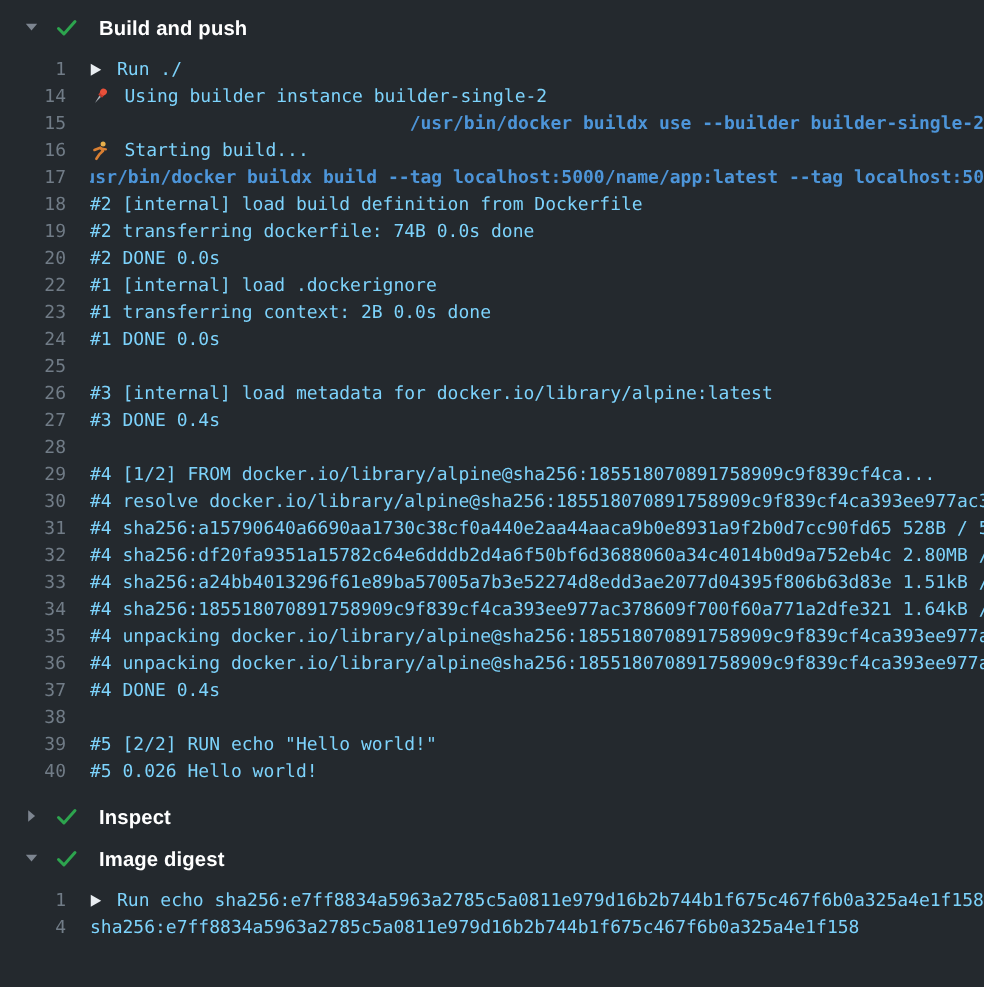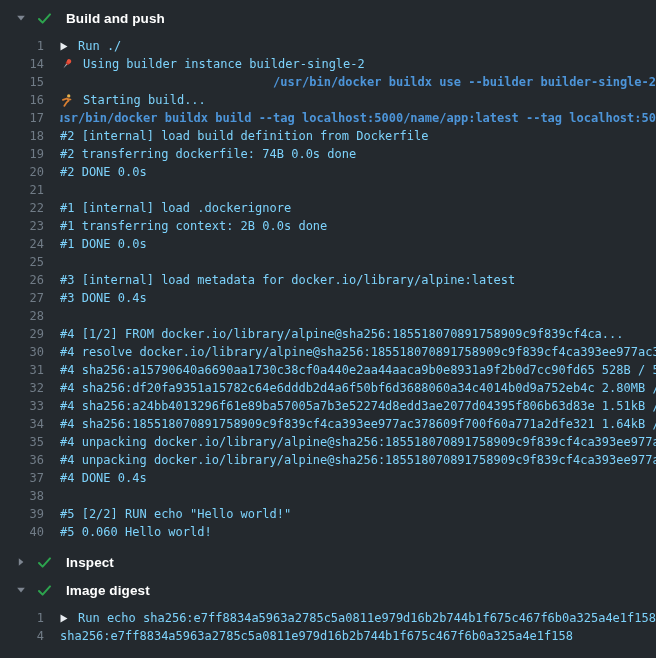--- a/index.html
+++ b/index.html
@@ -104,40 +104,39 @@
         <div class="log-line"><span class="line-num">15</span><span class="line-text cmd"><span class="txt">/usr/bin/docker buildx use --builder builder-single-2</span></span></div>
         <div class="log-line"><span class="line-num">16</span><span class="line-text plain"><span class="inline-icon runner"><svg width="13" height="13" viewBox="0 0 14 14">
                 <circle cx="9.4" cy="2.1" r="1.8" fill="#e8b04b"></circle>
                 <path d="M3.2 6.4 L7.4 4.8 L9.4 7.0 L6.9 9.4 L4.6 12.8" stroke="#d97f32" stroke-width="1.9" fill="none" stroke-linecap="round" stroke-linejoin="round"></path>
                 <path d="M7.6 5.2 L11.4 6.0" stroke="#d97f32" stroke-width="1.6" stroke-linecap="round"></path>
               </svg></span><span class="txt">Starting build...</span></span></div>
         <div class="log-line"><span class="line-num">17</span><span class="line-text cmd"><span class="txt">/usr/bin/docker buildx build --tag localhost:5000/name/app:latest --tag localhost:50</span></span></div>
         <div class="log-line"><span class="line-num">18</span><span class="line-text plain"><span class="txt">#2 [internal] load build definition from Dockerfile</span></span></div>
         <div class="log-line"><span class="line-num">19</span><span class="line-text plain"><span class="txt">#2 transferring dockerfile: 74B 0.0s done</span></span></div>
         <div class="log-line"><span class="line-num">20</span><span class="line-text plain"><span class="txt">#2 DONE 0.0s</span></span></div>
-        <div class="log-line"><span class="line-num">21</span><span class="line-text plain"><span class="txt"></span></span></div>
         <div class="log-line"><span class="line-num">22</span><span class="line-text plain"><span class="txt">#1 [internal] load .dockerignore</span></span></div>
         <div class="log-line"><span class="line-num">23</span><span class="line-text plain"><span class="txt">#1 transferring context: 2B 0.0s done</span></span></div>
         <div class="log-line"><span class="line-num">24</span><span class="line-text plain"><span class="txt">#1 DONE 0.0s</span></span></div>
         <div class="log-line"><span class="line-num">25</span><span class="line-text plain"><span class="txt"></span></span></div>
         <div class="log-line"><span class="line-num">26</span><span class="line-text plain"><span class="txt">#3 [internal] load metadata for docker.io/library/alpine:latest</span></span></div>
         <div class="log-line"><span class="line-num">27</span><span class="line-text plain"><span class="txt">#3 DONE 0.4s</span></span></div>
         <div class="log-line"><span class="line-num">28</span><span class="line-text plain"><span class="txt"></span></span></div>
         <div class="log-line"><span class="line-num">29</span><span class="line-text plain"><span class="txt">#4 [1/2] FROM docker.io/library/alpine@sha256:185518070891758909c9f839cf4ca...</span></span></div>
         <div class="log-line"><span class="line-num">30</span><span class="line-text plain"><span class="txt">#4 resolve docker.io/library/alpine@sha256:185518070891758909c9f839cf4ca393ee977ac37</span></span></div>
         <div class="log-line"><span class="line-num">31</span><span class="line-text plain"><span class="txt">#4 sha256:a15790640a6690aa1730c38cf0a440e2aa44aaca9b0e8931a9f2b0d7cc90fd65 528B / 52</span></span></div>
         <div class="log-line"><span class="line-num">32</span><span class="line-text plain"><span class="txt">#4 sha256:df20fa9351a15782c64e6dddb2d4a6f50bf6d3688060a34c4014b0d9a752eb4c 2.80MB / 2</span></span></div>
         <div class="log-line"><span class="line-num">33</span><span class="line-text plain"><span class="txt">#4 sha256:a24bb4013296f61e89ba57005a7b3e52274d8edd3ae2077d04395f806b63d83e 1.51kB / 1</span></span></div>
         <div class="log-line"><span class="line-num">34</span><span class="line-text plain"><span class="txt">#4 sha256:185518070891758909c9f839cf4ca393ee977ac378609f700f60a771a2dfe321 1.64kB / 1</span></span></div>
         <div class="log-line"><span class="line-num">35</span><span class="line-text plain"><span class="txt">#4 unpacking docker.io/library/alpine@sha256:185518070891758909c9f839cf4ca393ee977a</span></span></div>
         <div class="log-line"><span class="line-num">36</span><span class="line-text plain"><span class="txt">#4 unpacking docker.io/library/alpine@sha256:185518070891758909c9f839cf4ca393ee977a</span></span></div>
         <div class="log-line"><span class="line-num">37</span><span class="line-text plain"><span class="txt">#4 DONE 0.4s</span></span></div>
         <div class="log-line"><span class="line-num">38</span><span class="line-text plain"><span class="txt"></span></span></div>
         <div class="log-line"><span class="line-num">39</span><span class="line-text plain"><span class="txt">#5 [2/2] RUN echo "Hello world!"</span></span></div>
-        <div class="log-line"><span class="line-num">40</span><span class="line-text plain"><span class="txt">#5 0.060 Hello world!</span></span></div>
+        <div class="log-line"><span class="line-num">40</span><span class="line-text plain"><span class="txt">#5 0.026 Hello world!</span></span></div>
       </div>
     </div>
     <div class="section">
       <div class="section-header">
         <span class="chev">
           <svg width="10" height="10" viewBox="0 0 10 10">
             <path d="M2.8 1.2 L7.4 5 L2.8 8.8 Z" fill="#7d8590"></path>
           </svg>
         </span>
         <span class="check">

